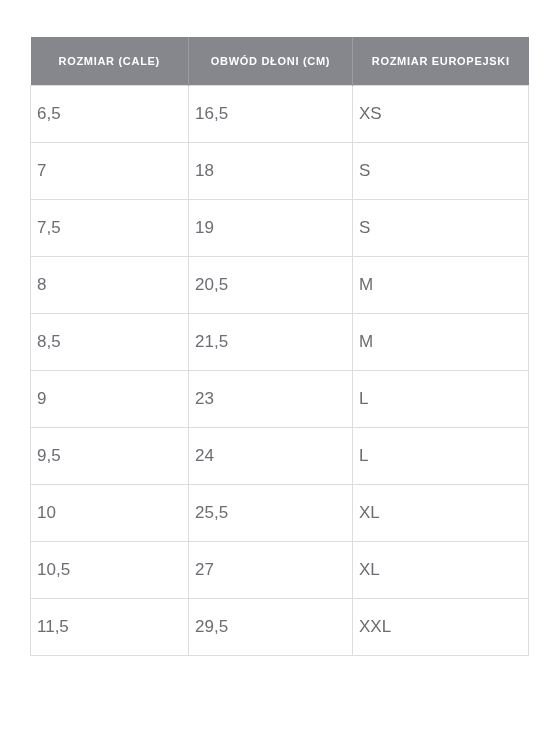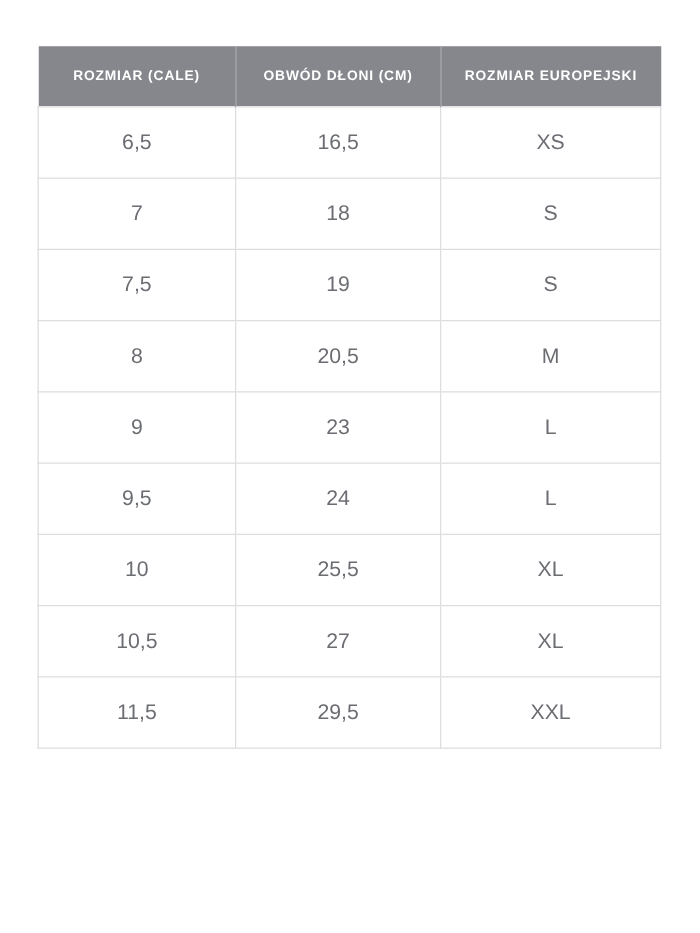--- a/index.html
+++ b/index.html
@@ -56,21 +56,21 @@
   thead th:last-child {
     border-right: none;
   }
 
   tbody td {
     height: 57px;
     padding: 0 6px;
     color: #6b6d72;
     font-size: 17px;
     font-weight: normal;
-    text-align: center;
+    text-align: left;
     vertical-align: middle;
     background: #ffffff;
     border: 1px solid #dddddd;
     border-top: none;
     box-sizing: border-box;
     white-space: nowrap;
   }
   tbody tr:first-child td {
     border-top: 1px solid #dddddd;
   }
@@ -111,20 +111,25 @@
           <td>7,5</td>
           <td>19</td>
           <td>S</td>
         </tr>
         <tr>
           <td>8</td>
           <td>20,5</td>
           <td>M</td>
         </tr>
         <tr>
+          <td>8,5</td>
+          <td>21,5</td>
+          <td>M</td>
+        </tr>
+        <tr>
           <td>9</td>
           <td>23</td>
           <td>L</td>
         </tr>
         <tr>
           <td>9,5</td>
           <td>24</td>
           <td>L</td>
         </tr>
         <tr>

